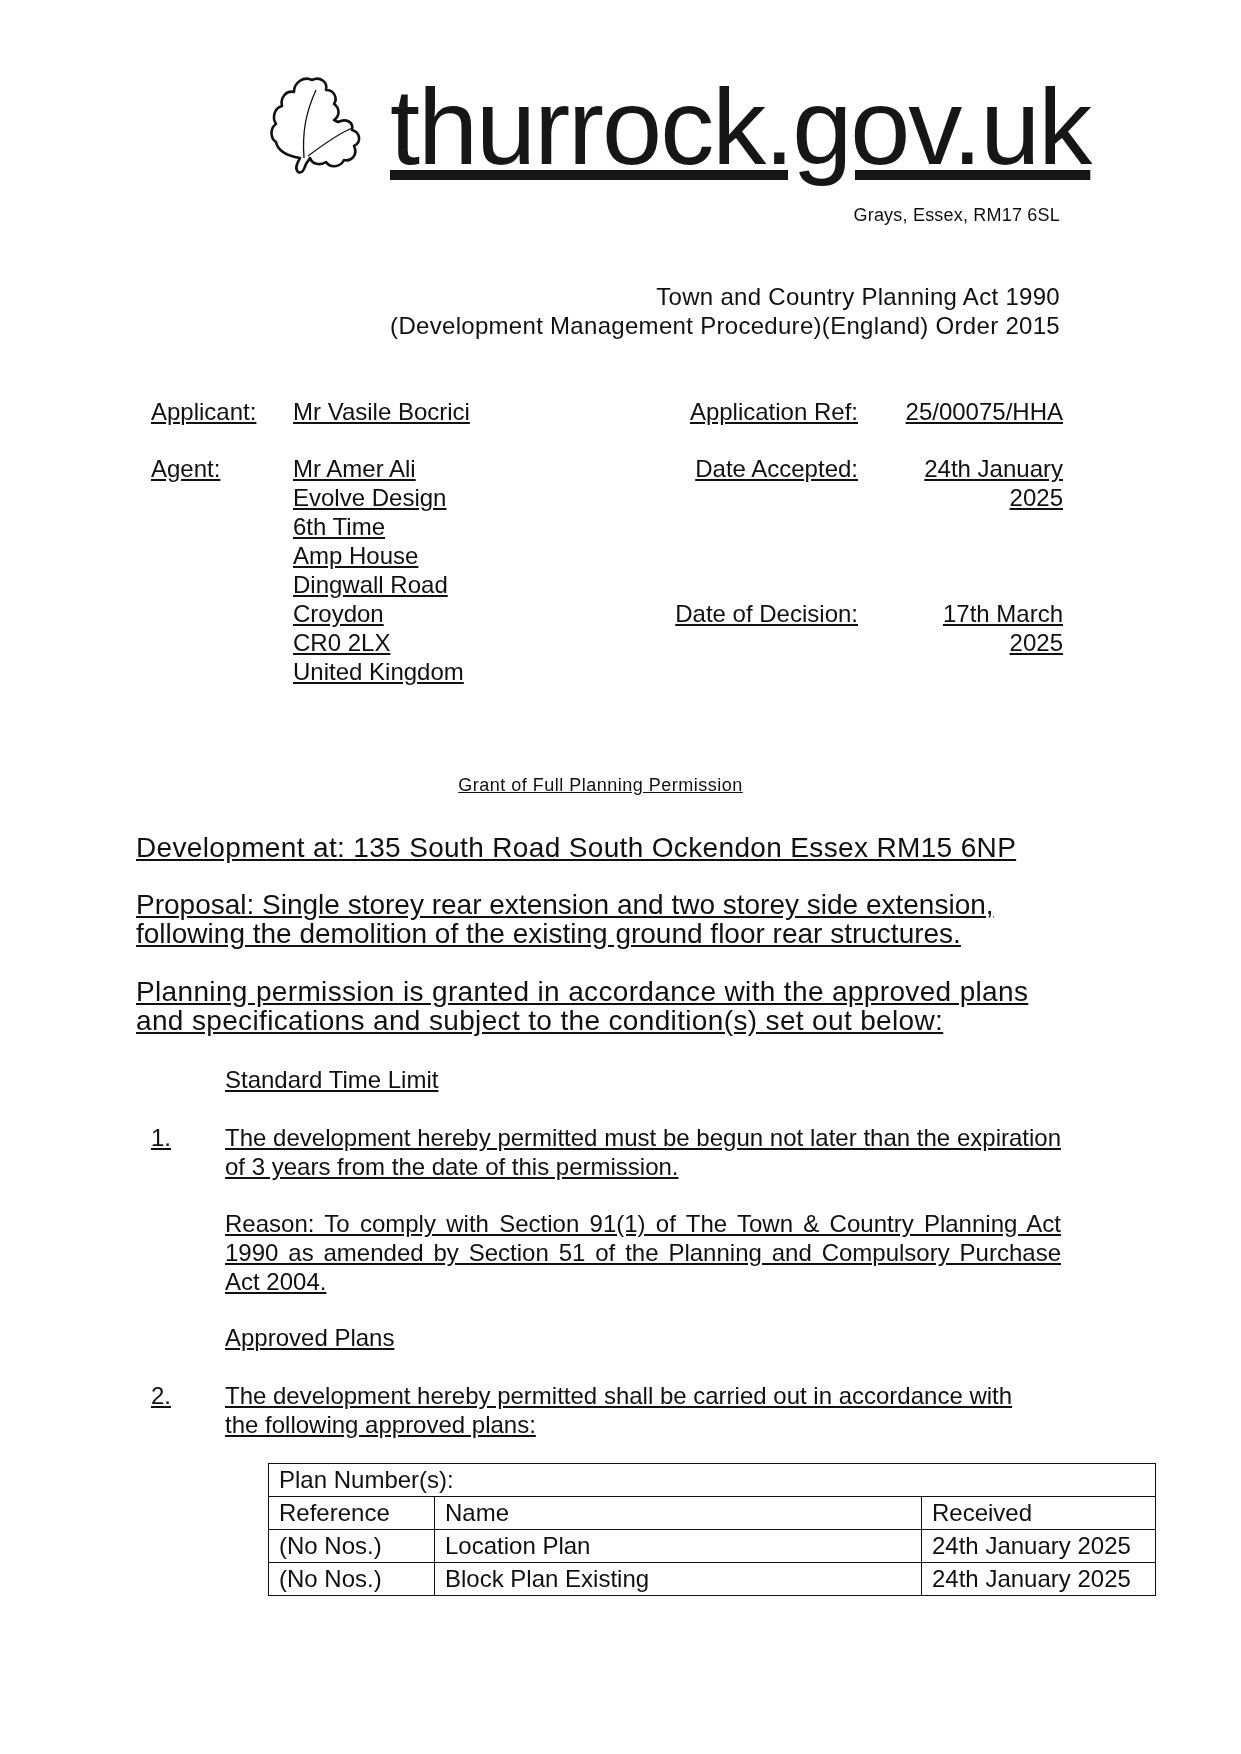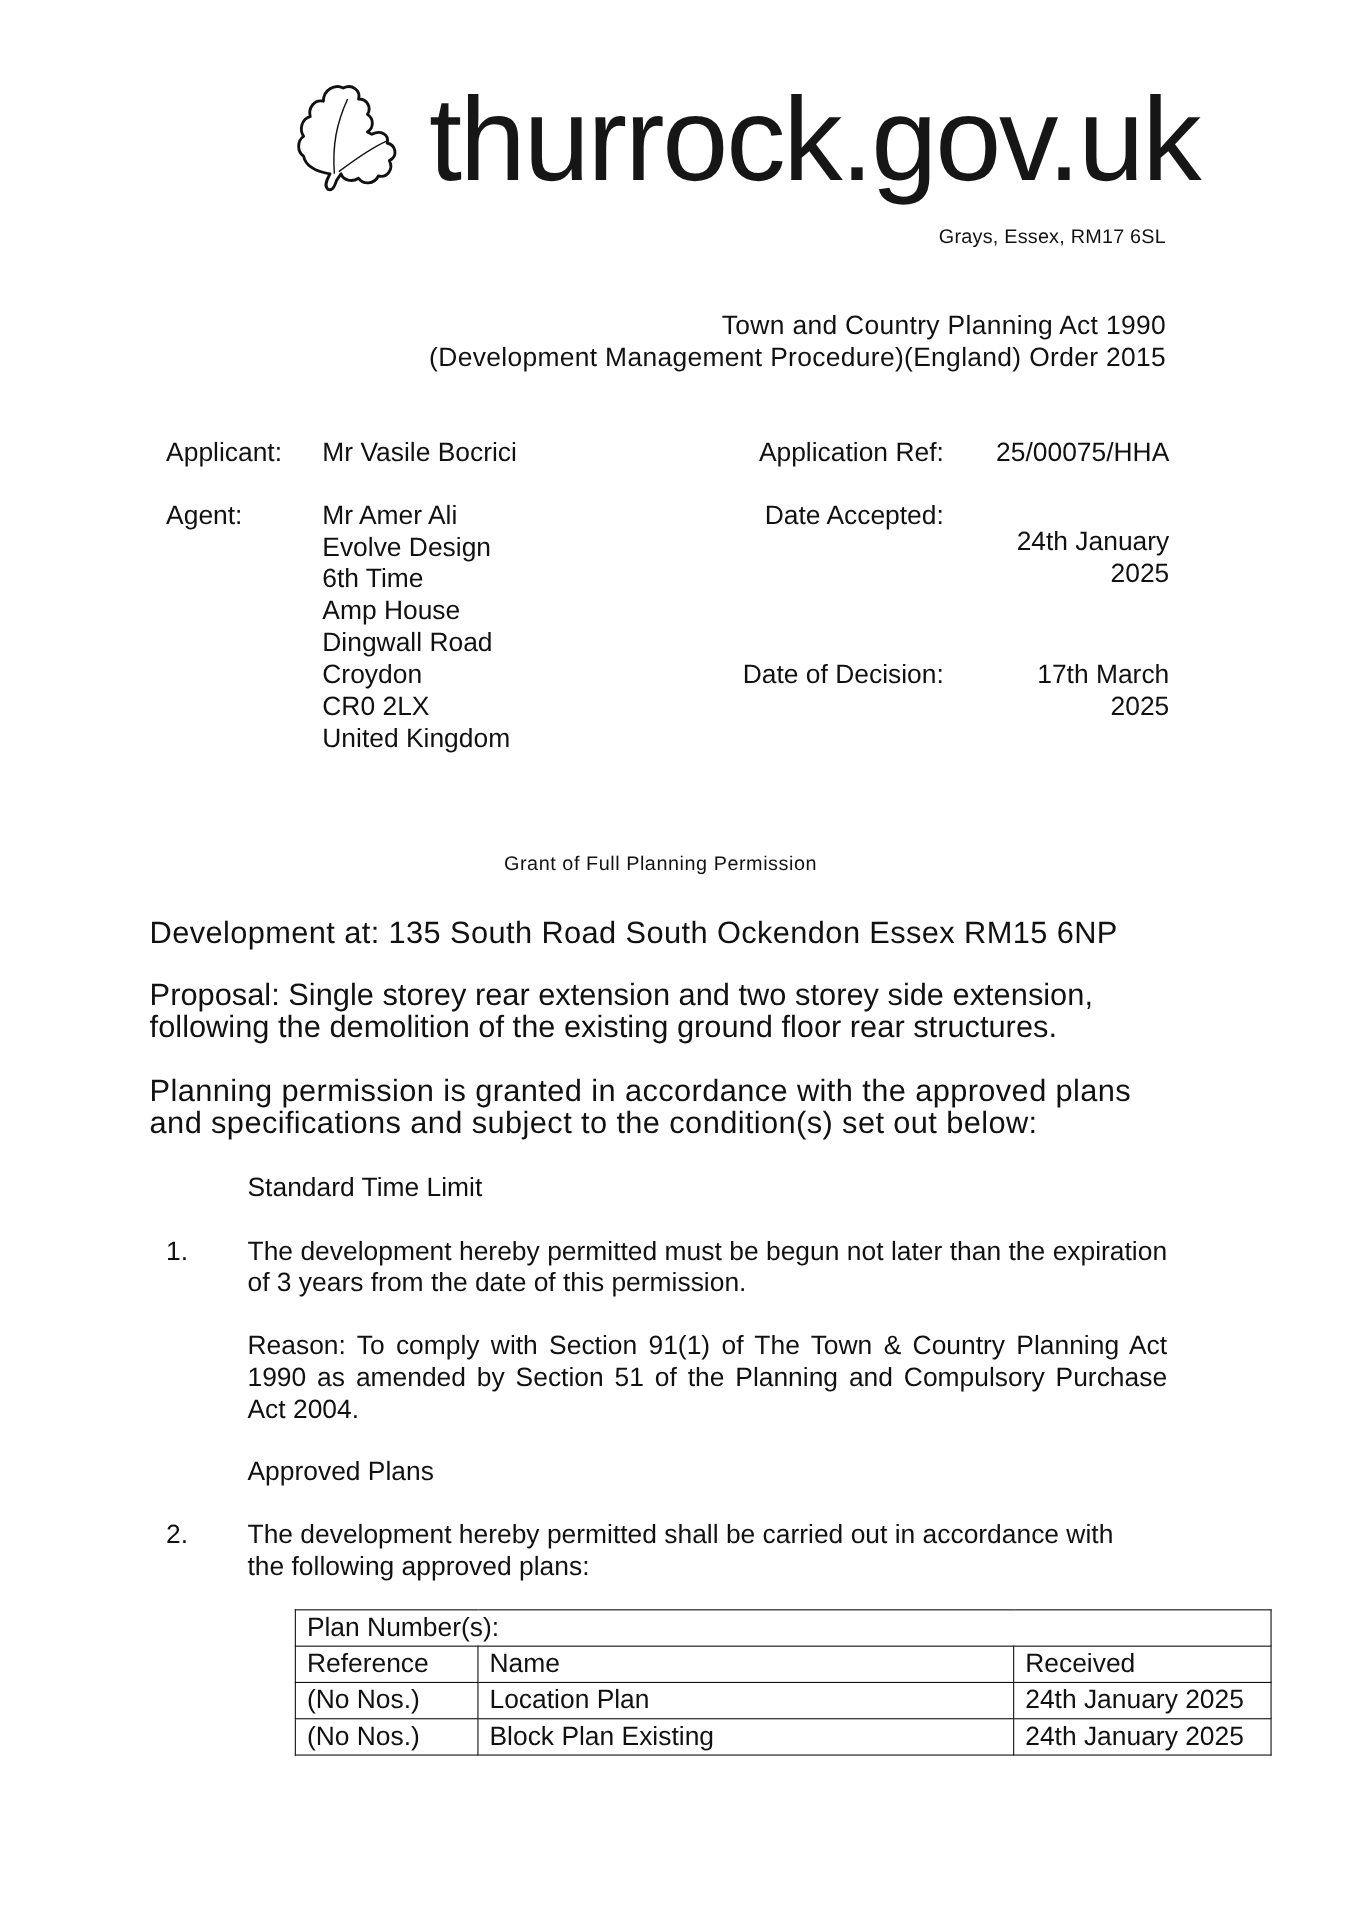--- a/index.html
+++ b/index.html
@@ -1,18 +1,18 @@
 <!DOCTYPE html>
 <html><head>
 <meta charset="utf-8">
 <style>
   html, body { margin: 0; padding: 0; background: #ffffff; }
   body { width: 1241px; height: 1754px; position: relative; overflow: hidden;
          font-family: "Liberation Sans", sans-serif; color: #111111; }
-  .abs { position: absolute; white-space: nowrap; }
+  .abs { position: absolute; white-space: nowrap; text-decoration: underline; }
   .t24 { font-size: 24px; line-height: 29px; }
 
   
   #logo-icon { position: absolute; left: 268px; top: 72px; width: 102px; height: 108px; }
   #logo-text { position: absolute; left: 390px; top: 62px; font-size: 108px; line-height: 130px;
                letter-spacing: -2px; color: #161616; font-weight: normal; }
 
   
   .rblock { position: absolute; right: 181px; text-align: right; white-space: nowrap; }
   #office-address { top: 203px; font-size: 18px; line-height: 24px; letter-spacing: 0.2px; }
@@ -75,21 +75,21 @@
   <div>Dingwall Road</div>
   <div>Croydon</div>
   <div>CR0 2LX</div>
   <div>United Kingdom</div>
 </div>
 
 <div class="abs t24 rlbl" style="top:397px">Application Ref:</div>
 <div class="abs t24 rval" style="top:397px">25/00075/HHA</div>
 
 <div class="abs t24 rlbl" style="top:454px">Date Accepted:</div>
-<div class="abs t24 rval" style="top:478px">
+<div class="abs t24 rval" style="top:454px">
   <div>24th January</div>
   <div>2025</div>
 </div>
 
 <div class="abs t24 rlbl" style="top:599px">Date of Decision:</div>
 <div class="abs t24 rval" style="top:599px">
   <div>17th March</div>
   <div>2025</div>
 </div>
 

